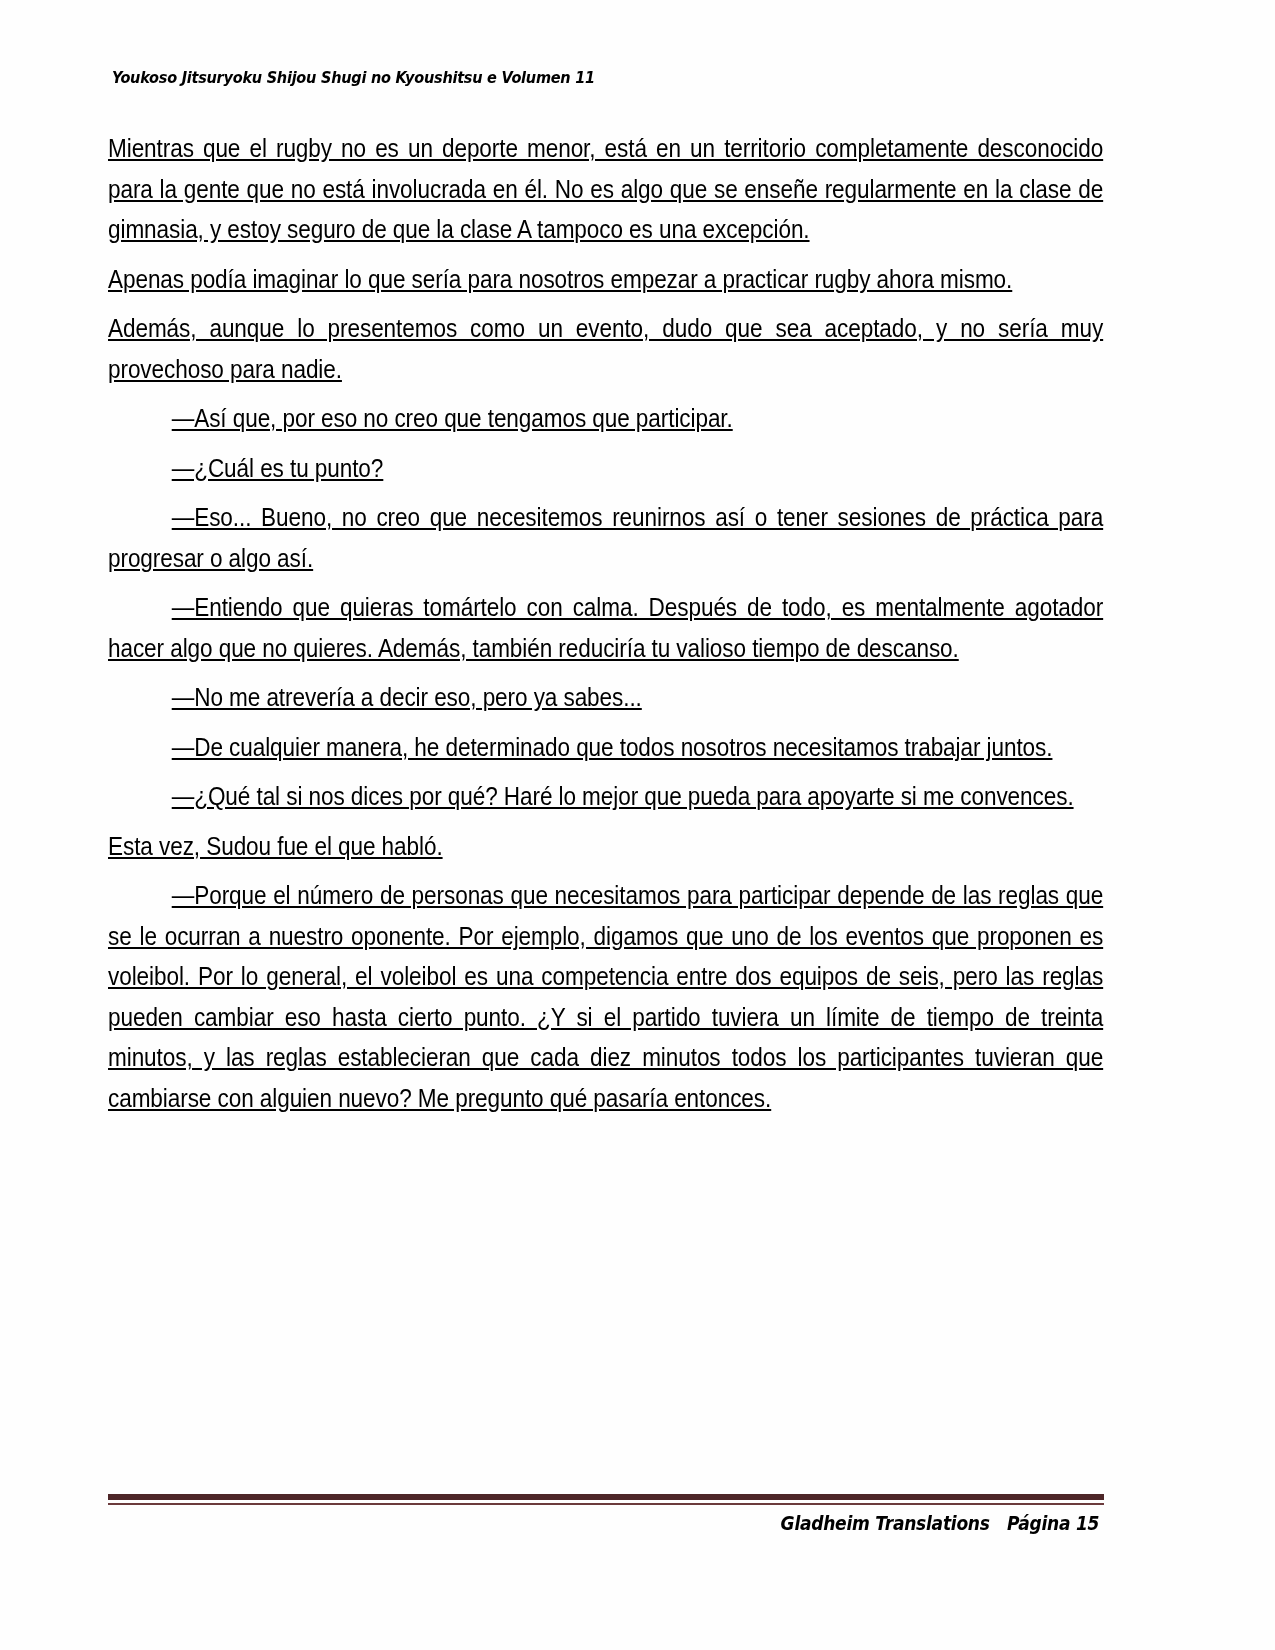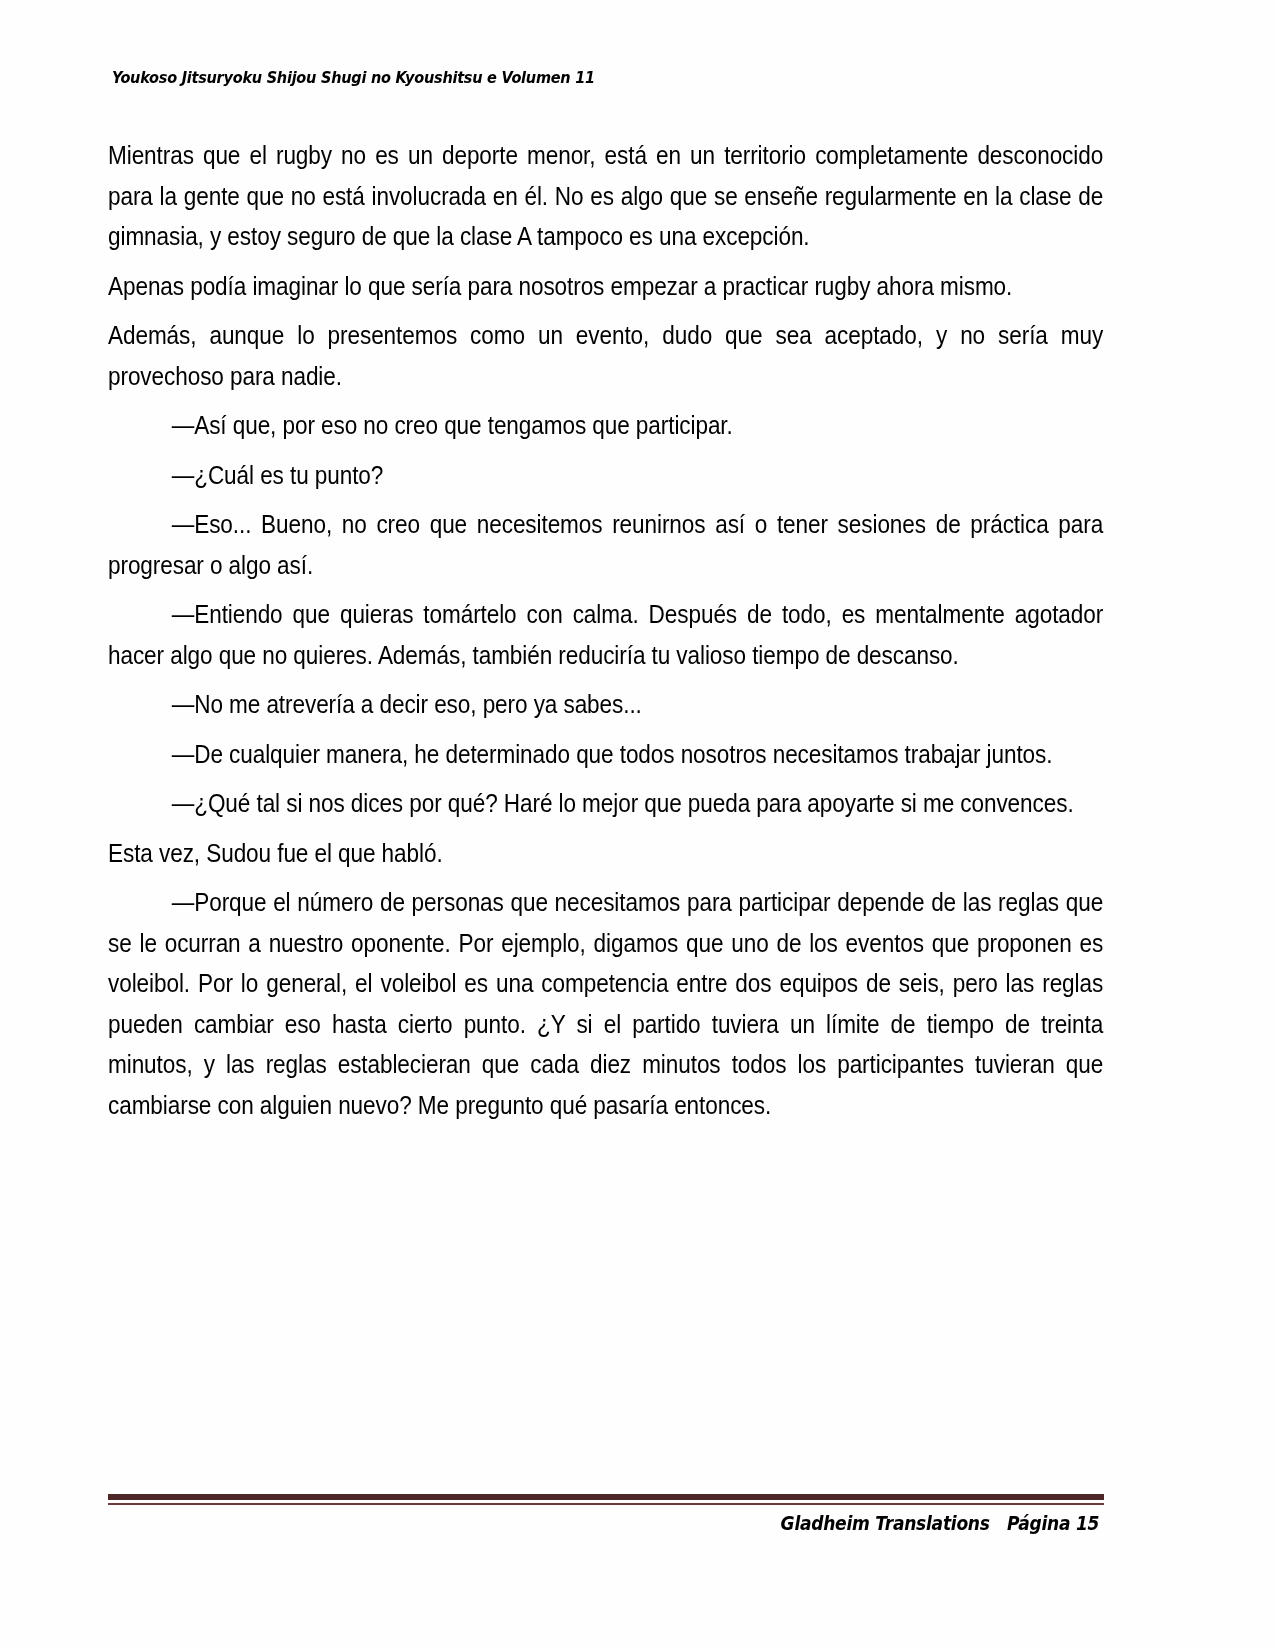--- a/index.html
+++ b/index.html
@@ -31,22 +31,23 @@
     color: #000000;
     transform: scaleX(0.88);
     transform-origin: left center;
     white-space: nowrap;
   }
 
   
   .content {
     position: absolute;
     left: 108px;
-    top: 135px;
+    top: 128px;
     width: 996px;
+    text-decoration: underline;
   }
   .para {
     margin: 0 0 9px 0;
     font-family: "Liberation Sans", sans-serif;
     font-size: 25.5px;
     line-height: 40.5px;
     color: #000000;
     text-align: justify;
     text-justify: inter-word;
     transform: scaleX(0.885);

